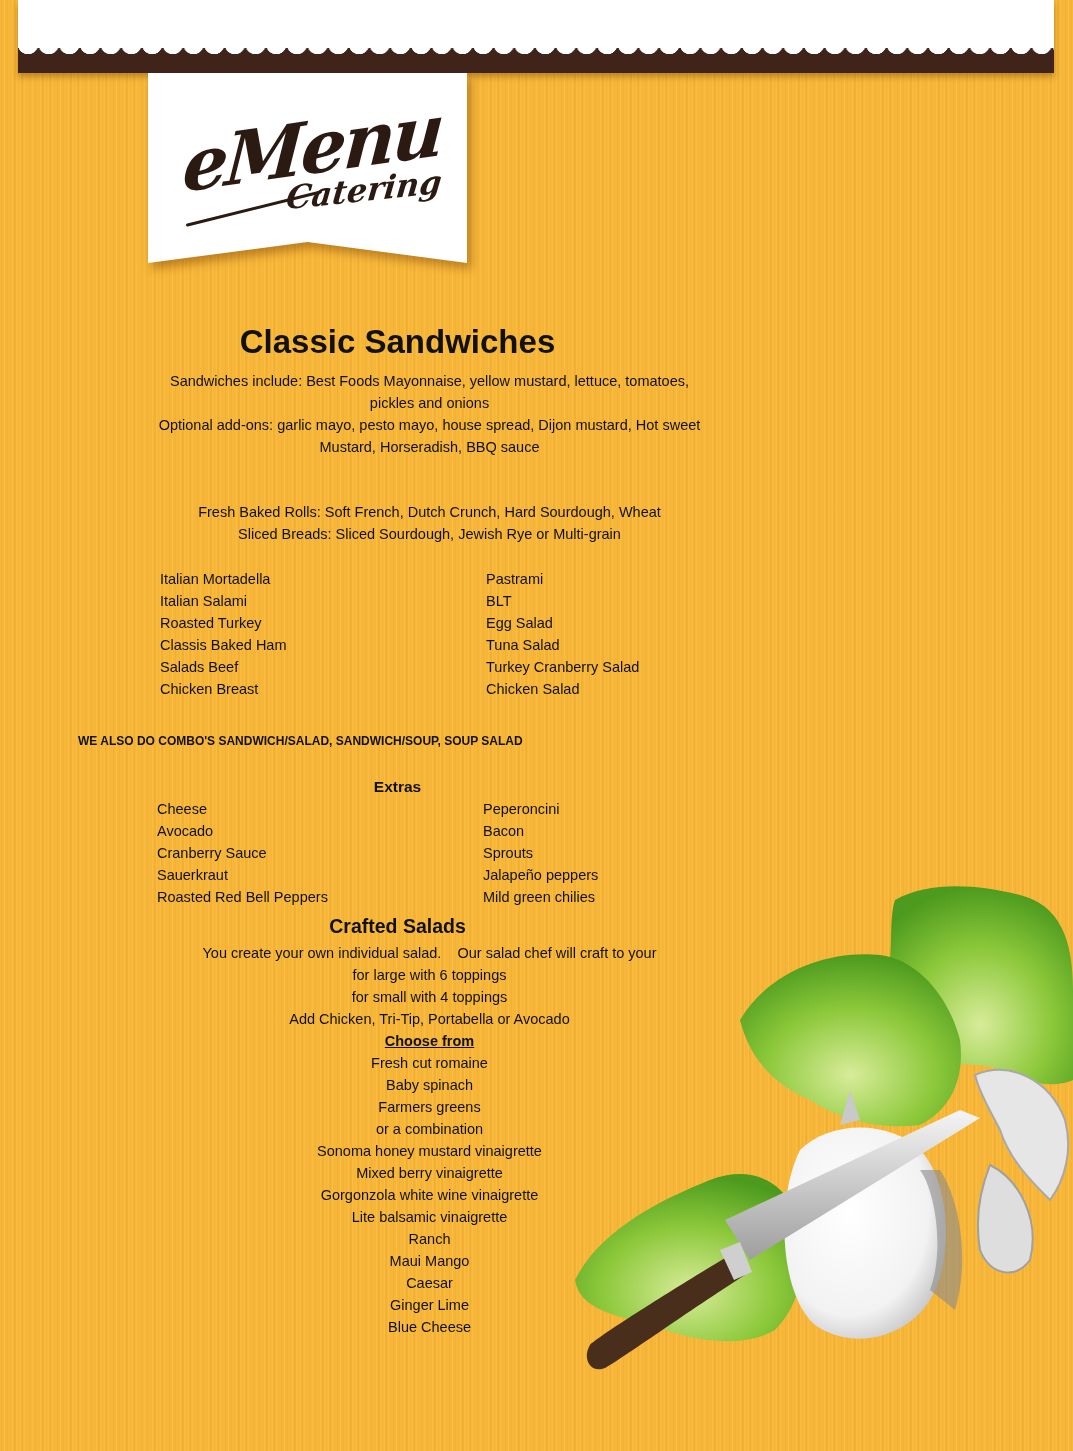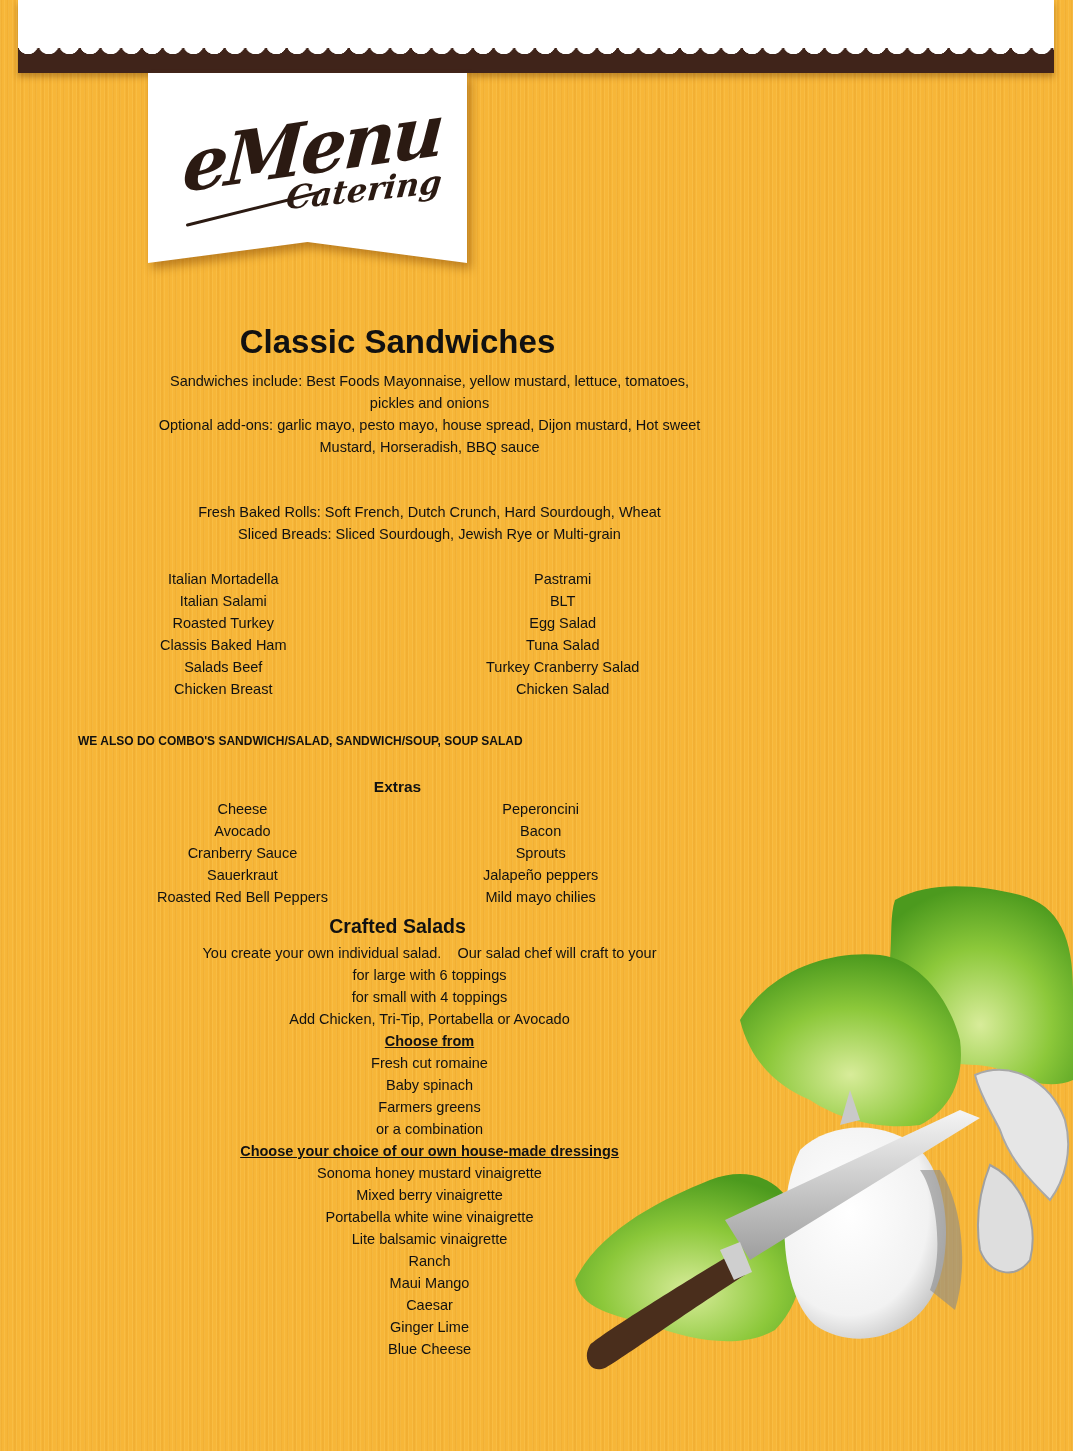--- a/index.html
+++ b/index.html
@@ -56,21 +56,21 @@
     position:absolute; left:0; top:0; width:795px;
   }
   .center { position:absolute; left:0; width:795px; text-align:center; }
   h1.title {
     margin:0; font-size:33px; font-weight:bold; top:323px;
   }
   .para { font-size:14.5px; line-height:22px;margin-left:32px; }
   .cols {
     position:absolute; font-size:14.5px; line-height:22px;
   }
-  .cols div { white-space:nowrap;text-align:center; }
+  .cols div { white-space:nowrap; }
   .combo {
     position:absolute; left:78px; top:734px; font-size:12px; font-weight:bold; 
     white-space:nowrap;
   }
   .sub-h { font-size:15.5px; font-weight:bold; }
   h2.salads { margin:0; font-size:19.5px; font-weight:bold; }
   .u-bold { font-weight:bold; text-decoration:underline; }
   .veg {
     position:absolute; left:560px; top:880px; width:513px; height:571px;
   }
@@ -134,39 +134,38 @@
     <div>Avocado</div>
     <div>Cranberry Sauce</div>
     <div>Sauerkraut</div>
     <div>Roasted Red Bell Peppers</div>
   </div>
   <div class="cols" style="left:483px; top:798px;">
     <div>Peperoncini</div>
     <div>Bacon</div>
     <div>Sprouts</div>
     <div>Jalapeño  peppers</div>
-    <div>Mild mayo chilies</div>
+    <div>Mild green chilies</div>
   </div>
 
   <h2 class="salads center" style="top:915px;">Crafted Salads</h2>
 
   <div class="center para" style="top:942px;">
     <div style="white-space:pre;">You create your own individual salad.    Our salad chef will craft to your</div>
     <div>for large with 6 toppings</div>
     <div>for small with 4 toppings</div>
     <div>Add Chicken, Tri-Tip, Portabella or Avocado</div>
     <div class="u-bold">Choose from</div>
     <div>Fresh cut romaine</div>
     <div>Baby spinach</div>
     <div>Farmers greens</div>
     <div>or a combination</div>
-    <div class="u-bold">Choose your choice of our own house-made dressings</div>
     <div>Sonoma honey mustard vinaigrette</div>
     <div>Mixed berry vinaigrette</div>
-    <div>Portabella white wine vinaigrette</div>
+    <div>Gorgonzola white wine vinaigrette</div>
     <div>Lite balsamic vinaigrette</div>
     <div>Ranch</div>
     <div>Maui Mango</div>
     <div>Caesar</div>
     <div>Ginger Lime</div>
     <div>Blue Cheese</div>
   </div>
 </div>
 
 <svg class="veg" viewBox="0 0 513 571">

